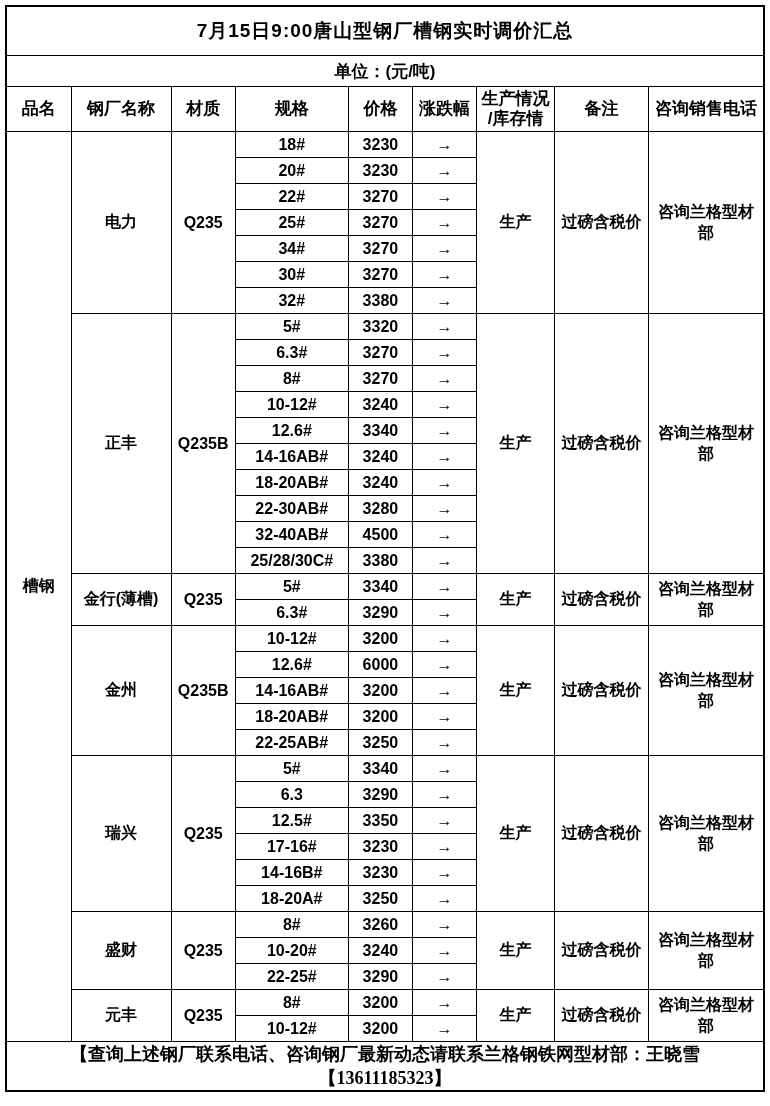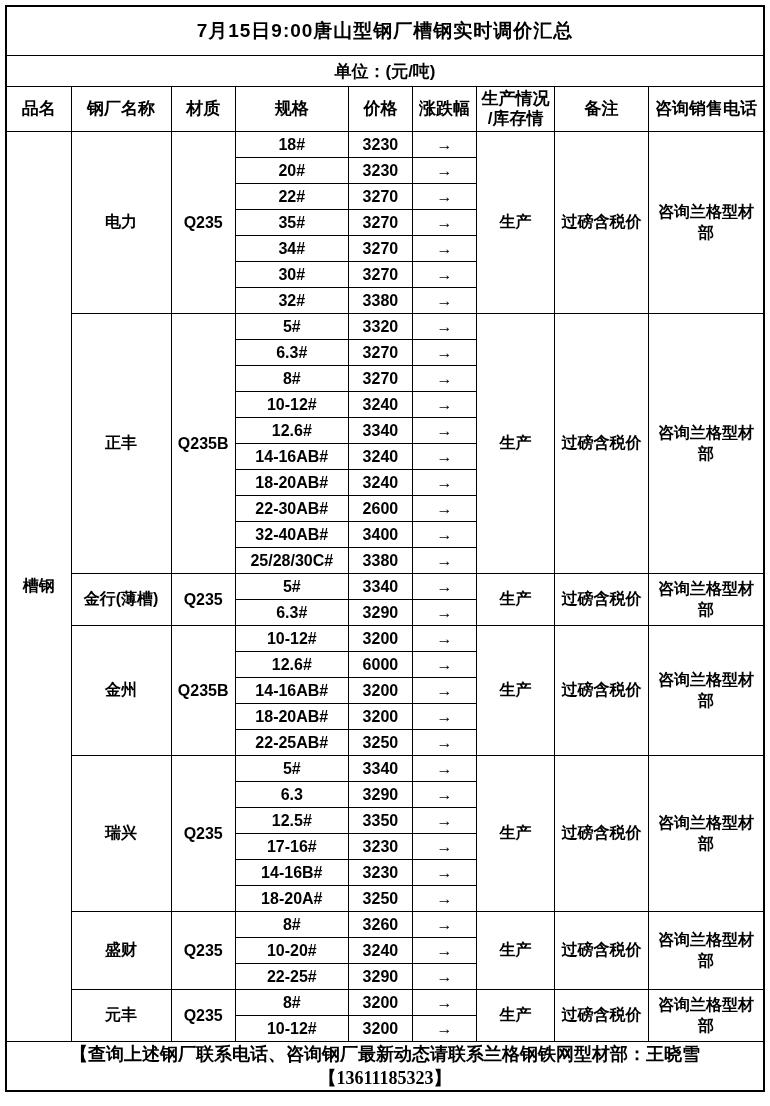--- a/index.html
+++ b/index.html
@@ -81,21 +81,21 @@
           <td class="c-spec">20#</td>
           <td class="c-price">3230</td>
           <td class="c-trend">→</td>
         </tr>
         <tr>
           <td class="c-spec">22#</td>
           <td class="c-price">3270</td>
           <td class="c-trend">→</td>
         </tr>
         <tr>
-          <td class="c-spec">35#</td>
+          <td class="c-spec">25#</td>
           <td class="c-price">3270</td>
           <td class="c-trend">→</td>
         </tr>
         <tr>
           <td class="c-spec">34#</td>
           <td class="c-price">3270</td>
           <td class="c-trend">→</td>
         </tr>
         <tr>
           <td class="c-spec">30#</td>
@@ -142,26 +142,26 @@
           <td class="c-price">3240</td>
           <td class="c-trend">→</td>
         </tr>
         <tr>
           <td class="c-spec">18-20AB#</td>
           <td class="c-price">3240</td>
           <td class="c-trend">→</td>
         </tr>
         <tr>
           <td class="c-spec">22-30AB#</td>
-          <td class="c-price">2600</td>
+          <td class="c-price">3280</td>
           <td class="c-trend">→</td>
         </tr>
         <tr>
           <td class="c-spec">32-40AB#</td>
-          <td class="c-price">3400</td>
+          <td class="c-price">4500</td>
           <td class="c-trend">→</td>
         </tr>
         <tr>
           <td class="c-spec">25/28/30C#</td>
           <td class="c-price">3380</td>
           <td class="c-trend">→</td>
         </tr>
         <tr>
           <td class="c-factory" rowspan="2">金行(薄槽)</td>
           <td class="c-material" rowspan="2">Q235</td>

